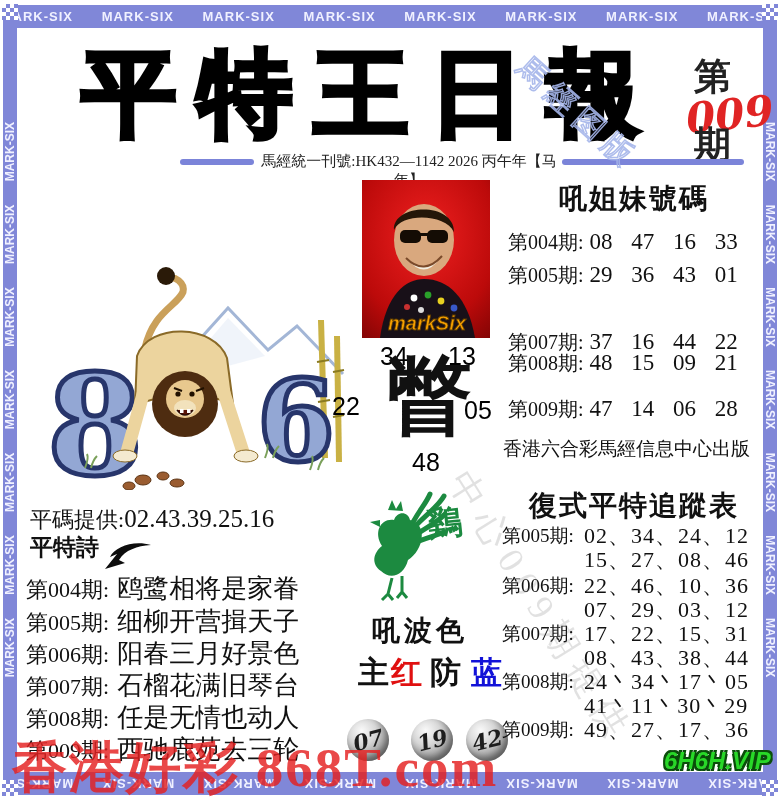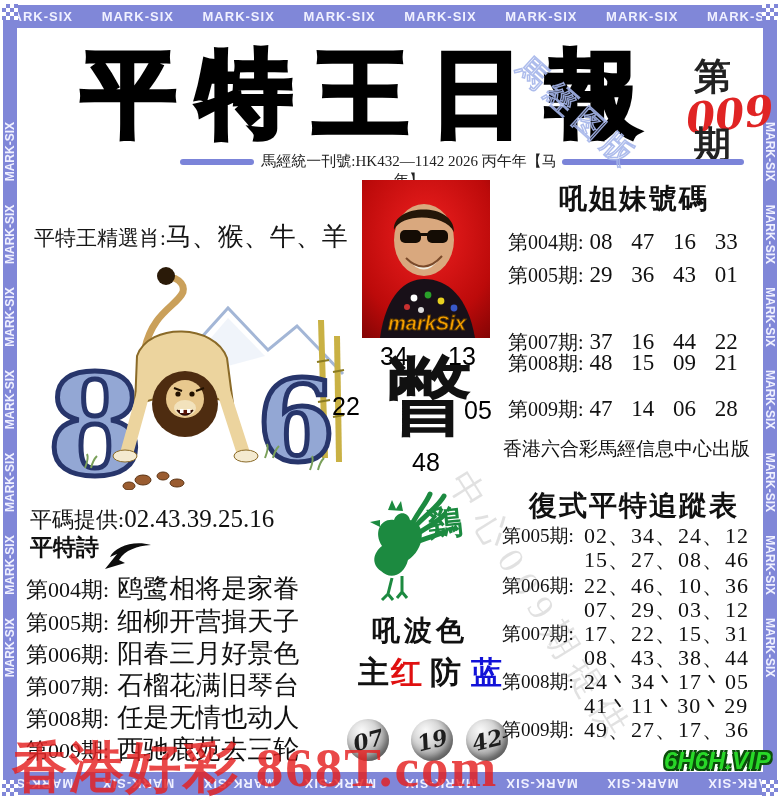--- a/index.html
+++ b/index.html
@@ -94,23 +94,20 @@
   <div class="abs corner" style="right:2px;bottom:4px;"></div>
 
   <div class="abs masthead">平特王日報</div>
   <div class="abs issue-cn" style="left:694px;top:52px;">第</div>
   <div class="abs issue-num" style="left:686px;top:90px;">009</div>
   <div class="abs issue-cn" style="left:694px;top:120px;">期</div>
   <div class="abs subbar" style="left:180px;top:159px;width:74px;"></div>
   <div class="abs subtitle">馬經統一刊號:HK432—1142 2026 丙午年【马年】</div>
   <div class="abs subbar" style="left:562px;top:159px;width:182px;"></div>
 
-  <div class="abs" style="left:34px;top:219px;white-space:nowrap;">
-    <span class="lbl21">平特王精選肖:</span><span class="val26">马、猴、牛、羊</span>
-  </div>
 
   <svg class="abs" style="left:25px;top:252px;" width="325" height="238" viewBox="0 0 325 238">
     <path d="M138,128 L203,56 L243,98 L272,74 L318,122" fill="none" stroke="#93a9cf" stroke-width="3" opacity="0.85"></path>
     <path d="M150,128 L203,66 L240,104 Z" fill="#e9eff8" opacity="0.7"></path>
     <g stroke="#c9b144" stroke-width="6">
       <line x1="296" y1="68" x2="300" y2="206"></line>
         <line x1="312" y1="84" x2="314" y2="210"></line>
     </g>
     <g stroke="#8a7a20" stroke-width="2">
       <line x1="292" y1="110" x2="304" y2="108"></line>

